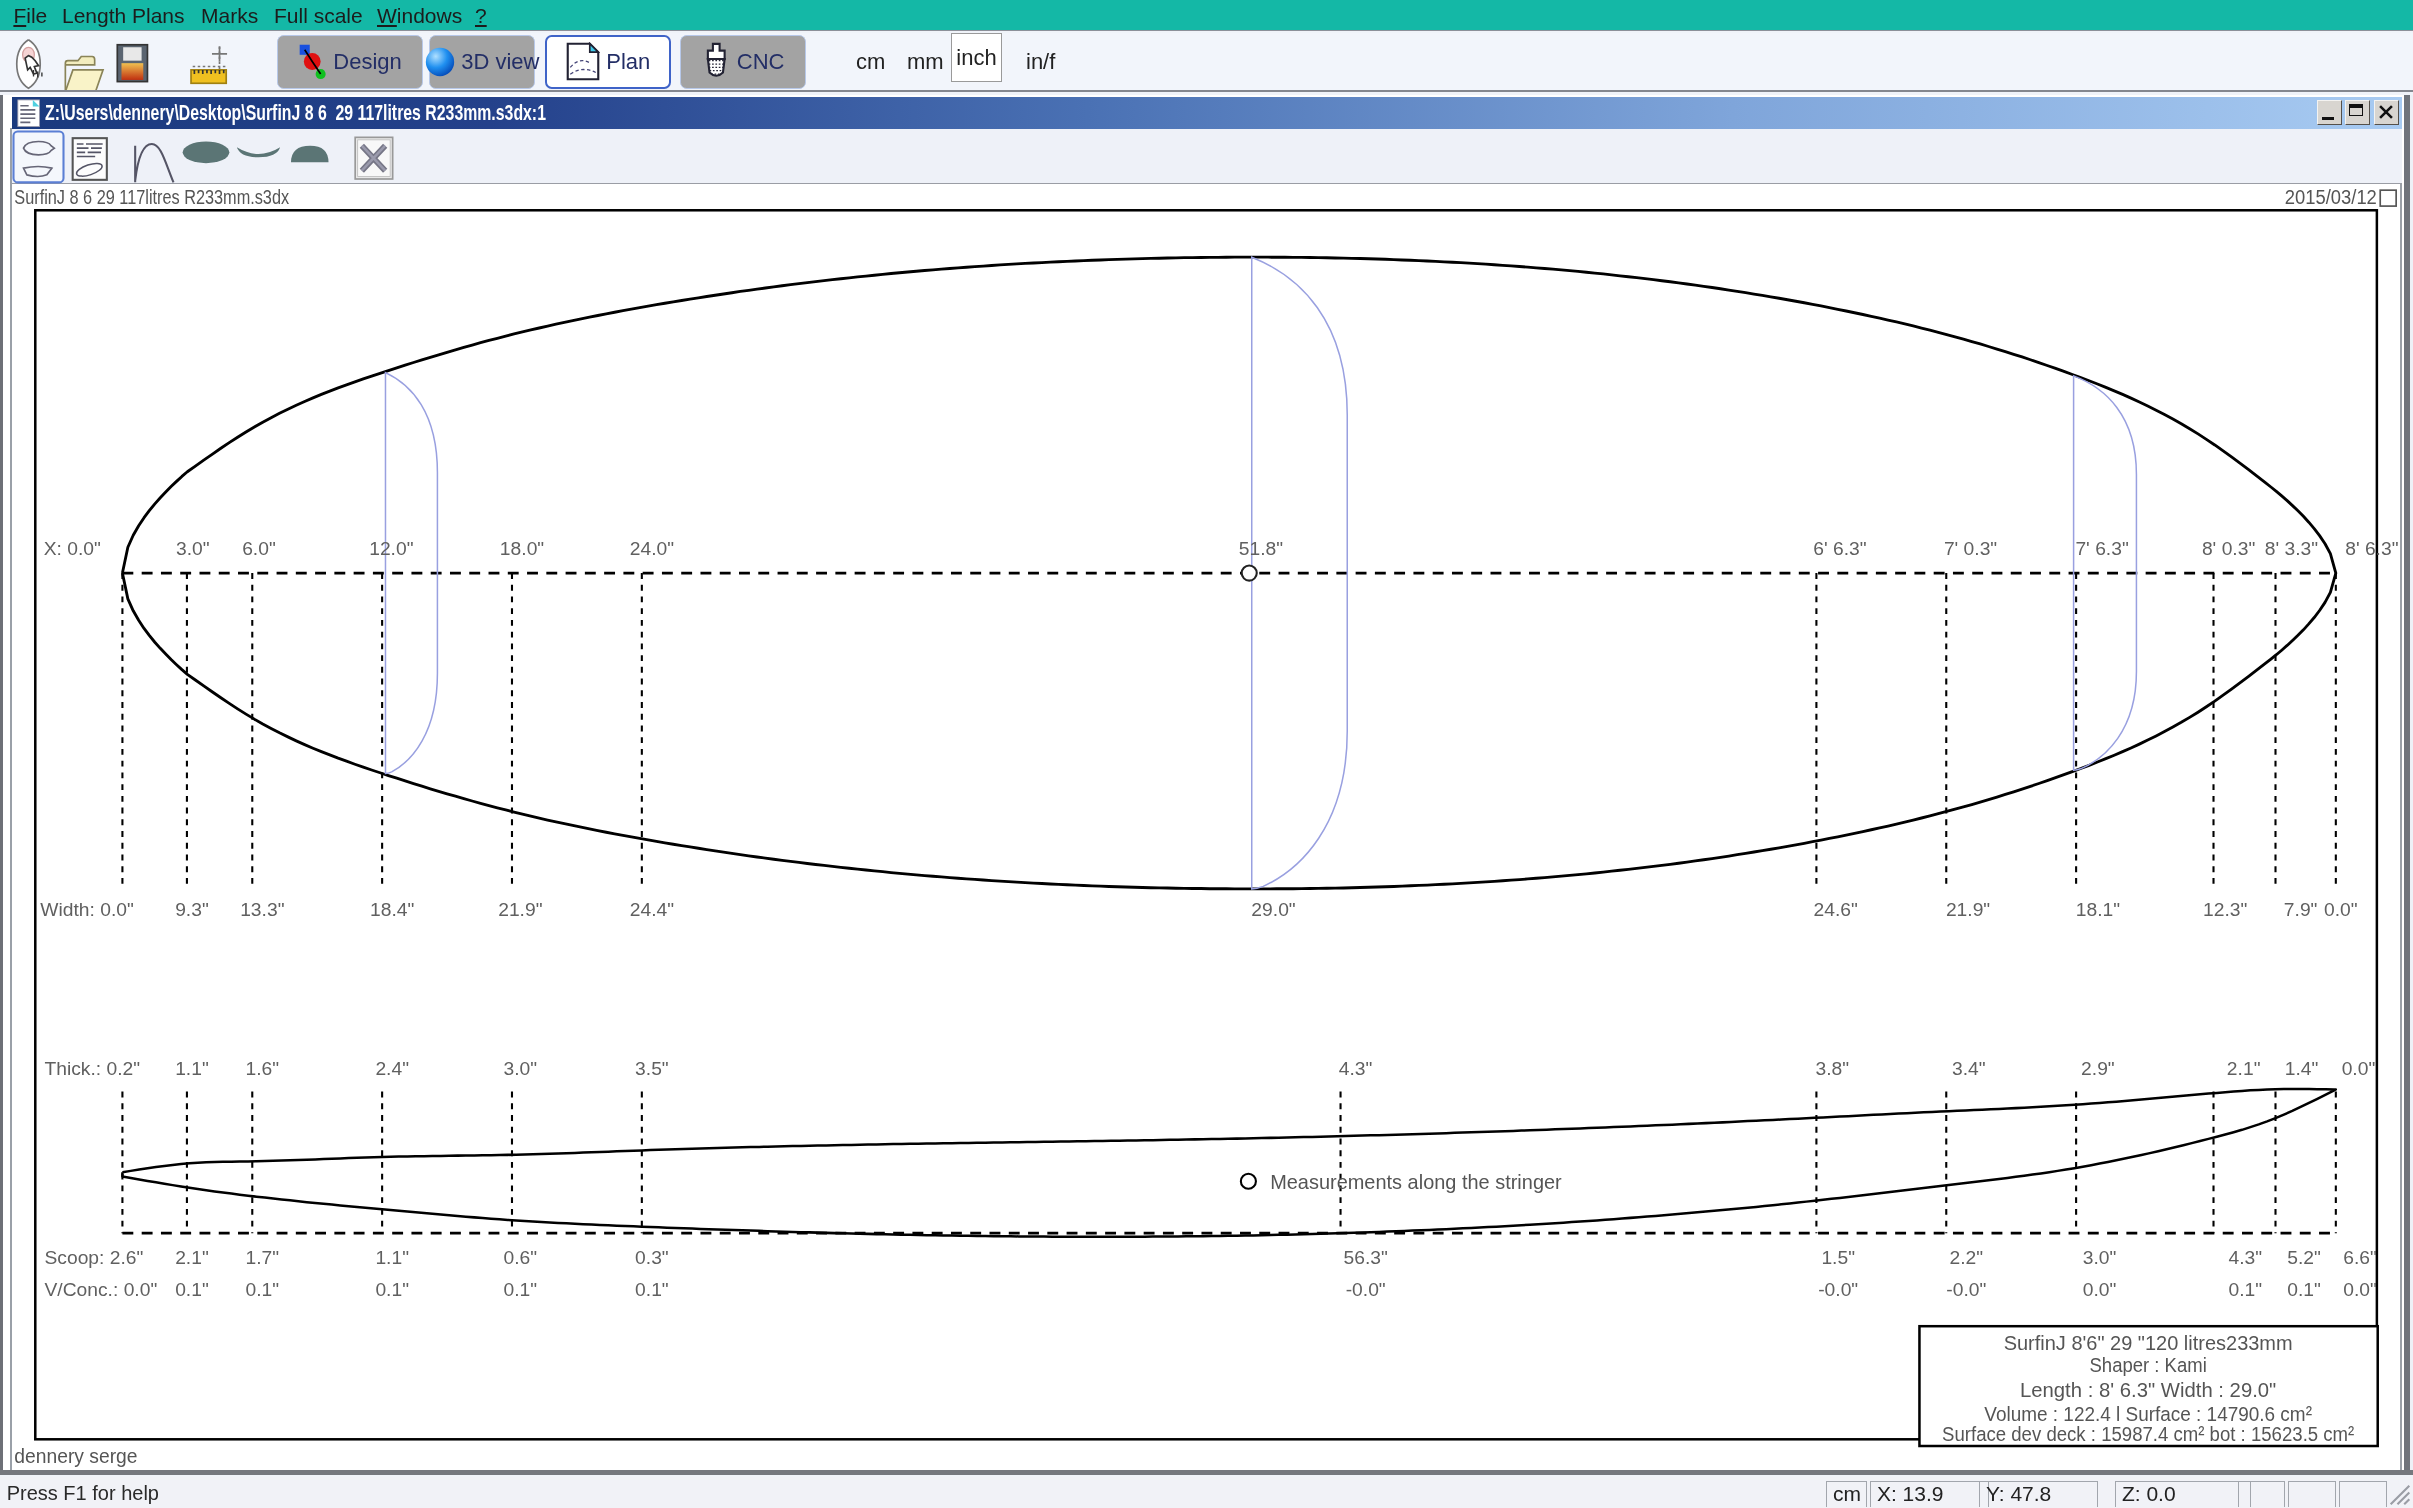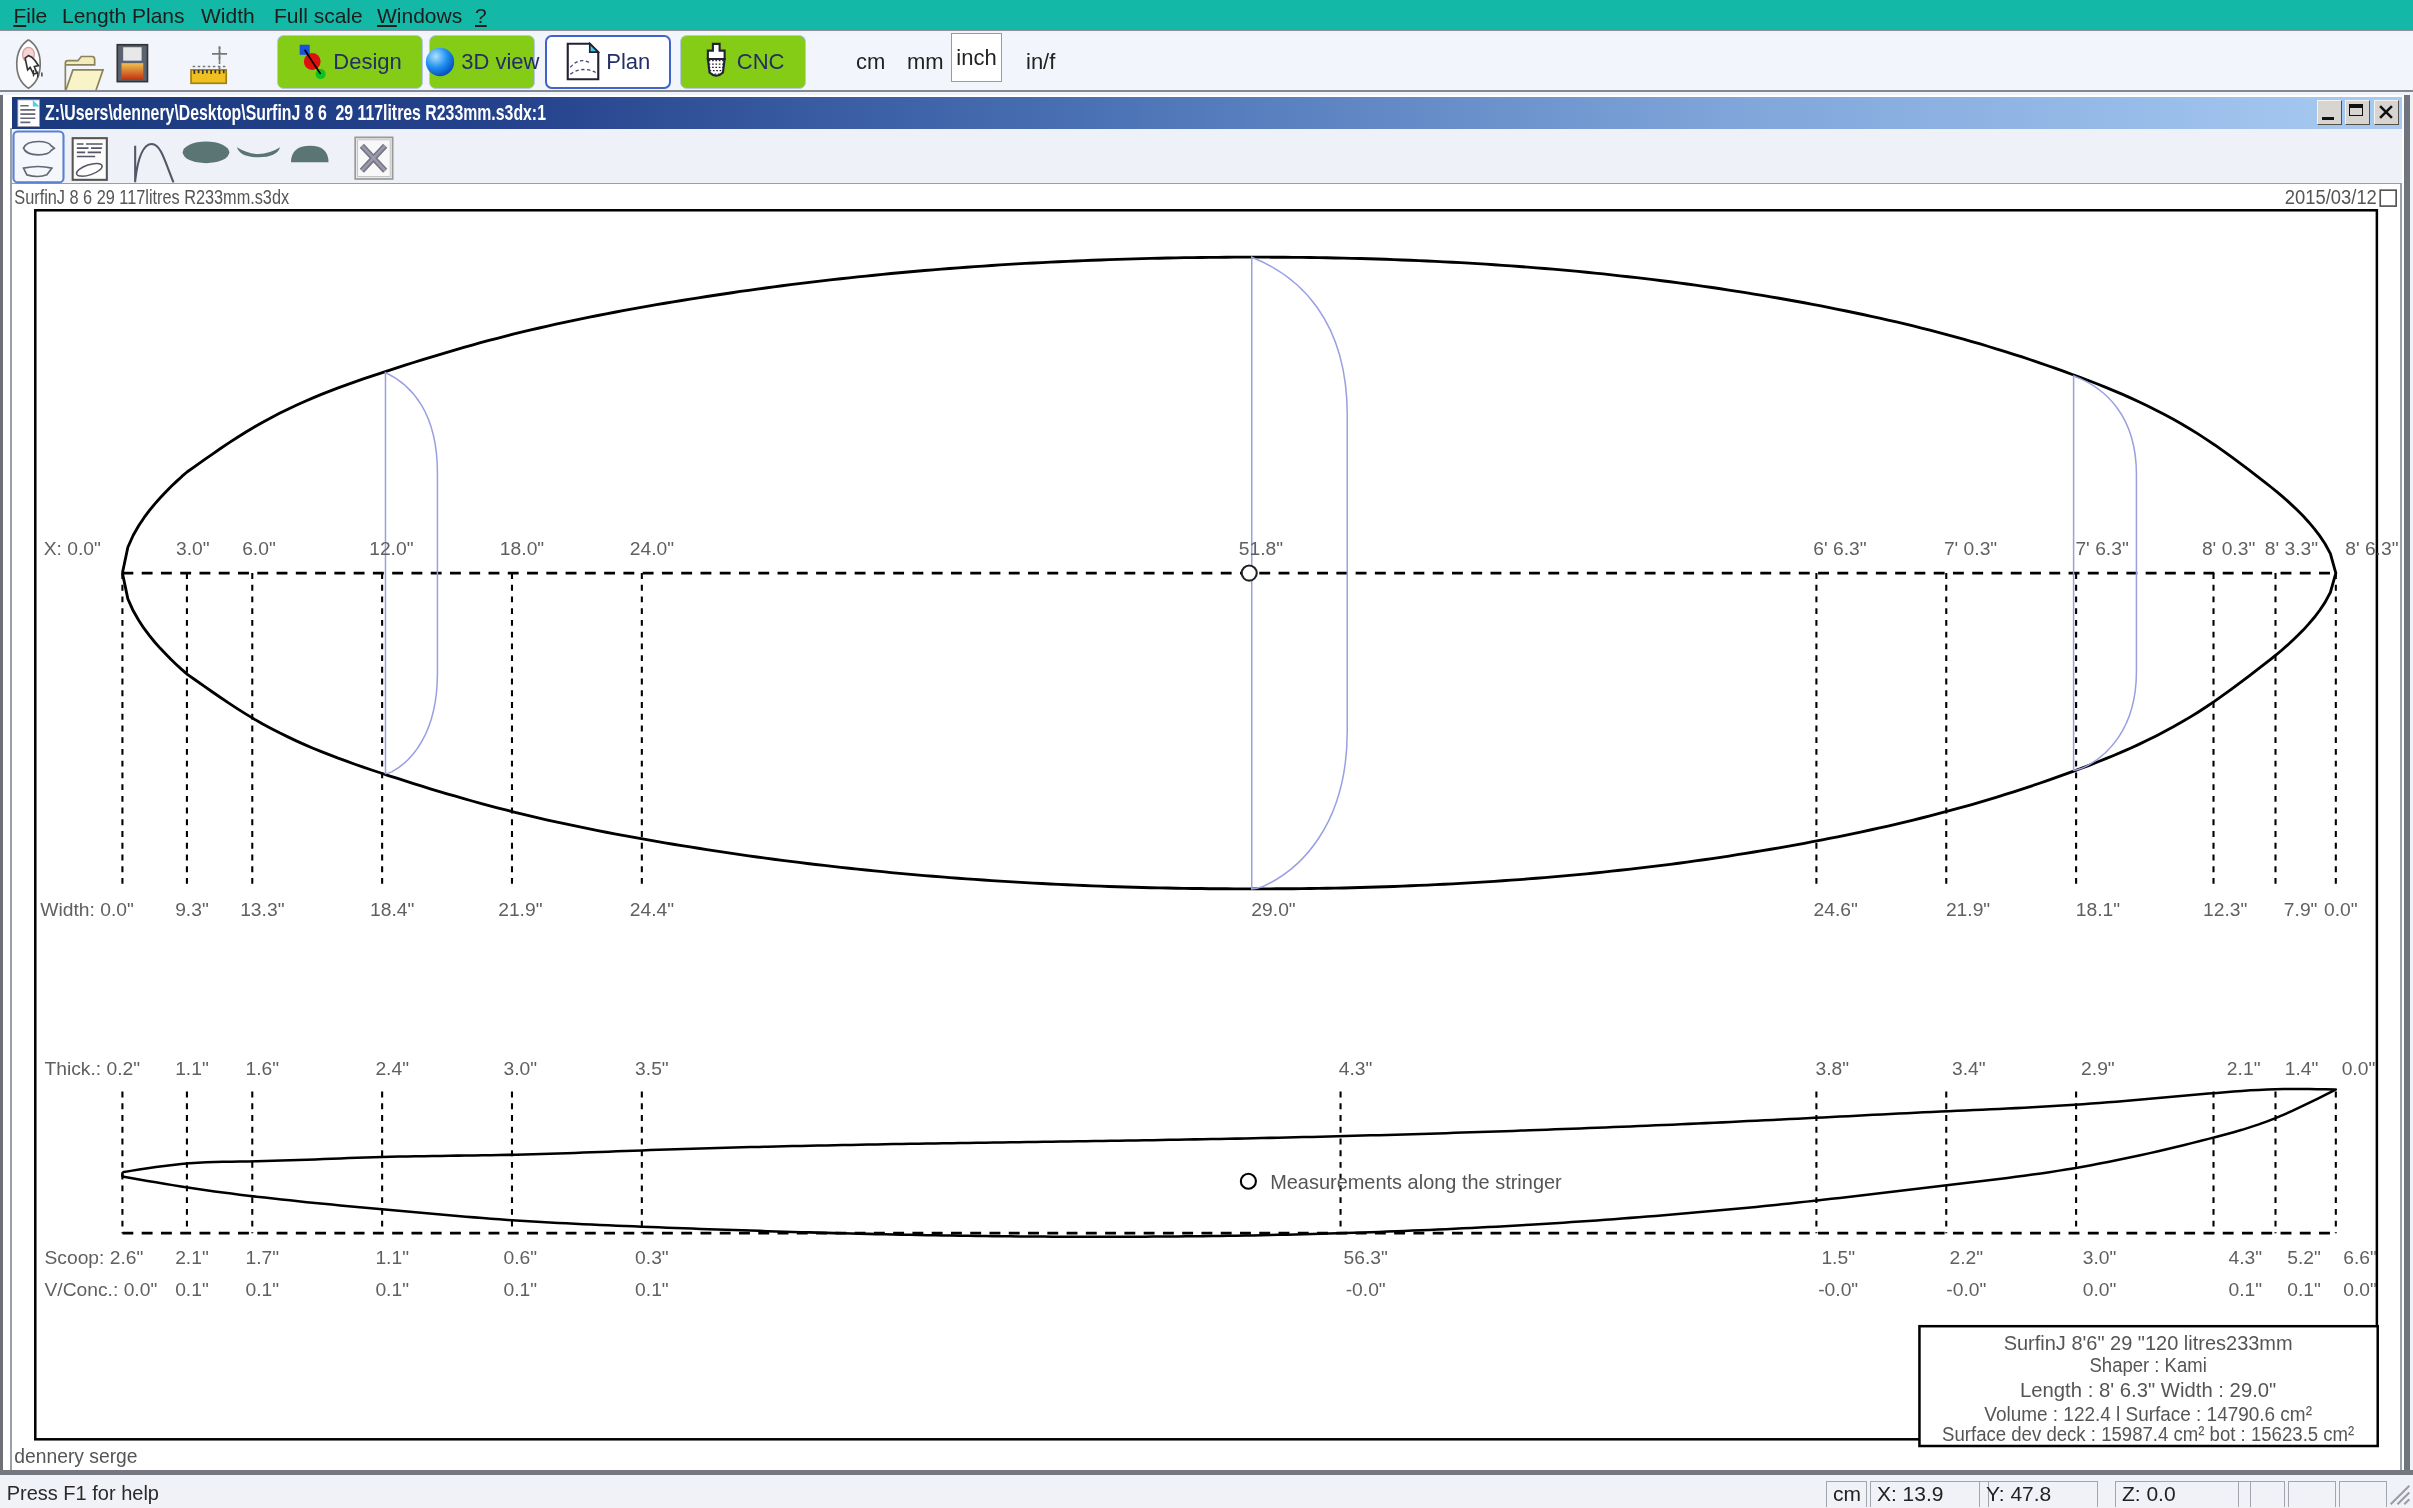--- a/index.html
+++ b/index.html
@@ -1,34 +1,34 @@
 <!DOCTYPE html>
 <html style="font-size:13.4px"><head><meta charset="utf-8"><style>
 *{margin:0;padding:0;box-sizing:border-box}
 body{width:2413px;height:1508px;background:#f0f3f9;font-family:'Liberation Sans',sans-serif;position:relative;overflow:hidden}
 .menu{position:absolute;left:0;top:0;width:2413px;height:31px;background:#14b8a6;border-bottom:1.7px solid #8c9099}
 .menu span{position:absolute;top:4.2px;font-size:21px;color:#1c1c1c}
 .tbar{position:absolute;left:0;top:33px;width:2413px;height:59px;background:#f2f5fb;border-bottom:2.5px solid #84878f}
-.btn{position:absolute;top:1.7px;height:54px;border:1.7px solid #b7c8e9;border-radius:6.7px;background:#84cc16;color:#232e66;font-size:22px;display:flex;align-items:center;justify-content:center;gap:6.7px;white-space:nowrap}
+.btn{position:absolute;top:1.7px;height:54px;border:1.7px solid #b7c8e9;border-radius:6.7px;background:#a3a3a3;color:#232e66;font-size:22px;display:flex;align-items:center;justify-content:center;gap:6.7px;white-space:nowrap}
 .btn.sel{background:#fff;border:2.5px solid #3f63c8}
 .units{position:absolute;top:1.7px;height:54px;font-size:22px;color:#222;display:flex;align-items:center}
 .mdi{position:absolute;left:0;top:95px;width:2413px;height:1379px;background:#fff}
 .title{position:absolute;left:11.7px;top:97px;width:2390px;height:44px;background:linear-gradient(90deg,#1a3a7e 0%,#24418b 20%,#4a71b4 45%,#7fa5da 72%,#a8cbf2 100%)}
 .title .txt{position:absolute;left:33px;top:3.4px;font-size:22px;font-weight:bold;color:#fff;white-space:pre;transform:scaleX(0.72);transform-origin:0 0}
 .wbtn{position:absolute;top:2.5px;width:25px;height:25px;background:#d8d5d0;border-top:1.7px solid #f4f3f1;border-left:1.7px solid #f4f3f1;border-right:1.7px solid #55504a;border-bottom:1.7px solid #55504a}
 .ctbar{position:absolute;left:11.7px;top:129px;width:2390px;height:55px;background:#eef1f8;border-bottom:1.7px solid #9a9da5}
 .status{position:absolute;left:0;top:1477px;width:2413px;height:31px;background:#f1f2f7;font-size:20px;color:#2a2a2a}
 .sbox{position:absolute;top:4.2px;height:26px;border:1.7px solid #a2a6ad;border-bottom:none;font-size:21px;color:#222;padding-left:5.9px}
 svg text{font-family:'Liberation Sans',sans-serif}
 </style></head><body>
 <div class="menu">
  <span style="left:13.4px"><u>F</u>ile</span>
  <span style="left:62px">Length</span>
  <span style="left:132px">Plans</span>
- <span style="left:201px">Width</span>
+ <span style="left:201px">Marks</span>
  <span style="left:274px">Full scale</span>
  <span style="left:377px"><u>W</u>indows</span>
  <span style="left:475px"><u>?</u></span>
 </div>
 <div class="tbar">
  <svg width="2413" height="57" style="position:absolute;left:0;top:0" viewBox="0 0 2880 68">
   <path d="M34 8 q14 9 14 29 q0 20 -14 29 q-14 -9 -14 -29 q0 -20 14 -29" fill="#fff" stroke="#777" stroke-width="2"></path>
   <ellipse cx="34" cy="26" rx="7" ry="9" fill="#f6d4d4" stroke="#d4a0a0" stroke-width="1.5"></ellipse>
   <path d="M30 30 l3 14 3 -3 4 8 4 -1 -3 -8 5 -1 -4 -6 q-4 -5 -8 -6 z" fill="#fff" stroke="#333" stroke-width="2"></path>
   <path d="M40 44 v8 M45 46 v7 M50 47 v5" stroke="#333" stroke-width="1.6" fill="none"></path>

